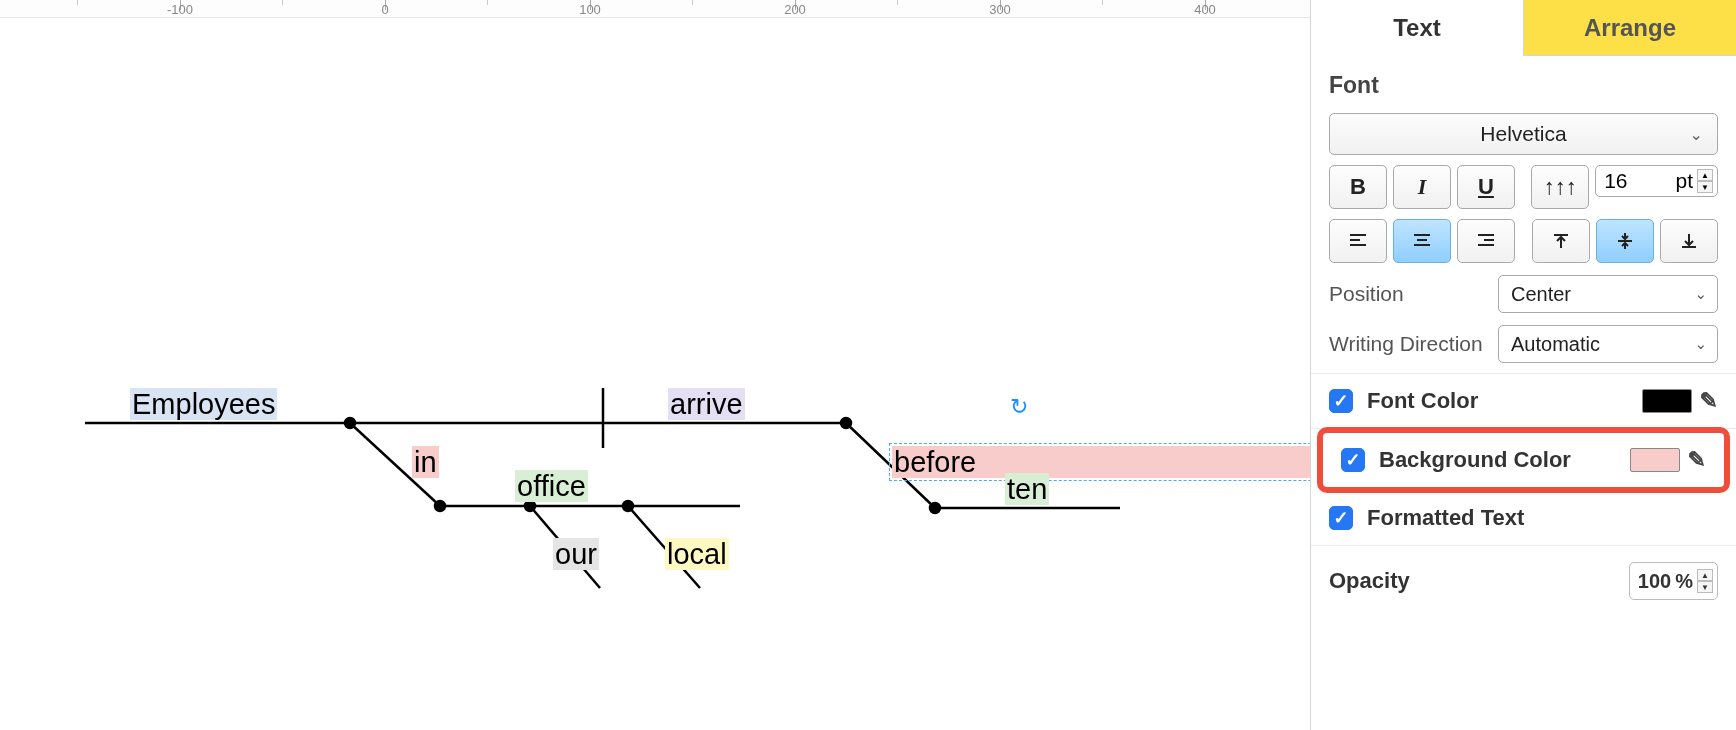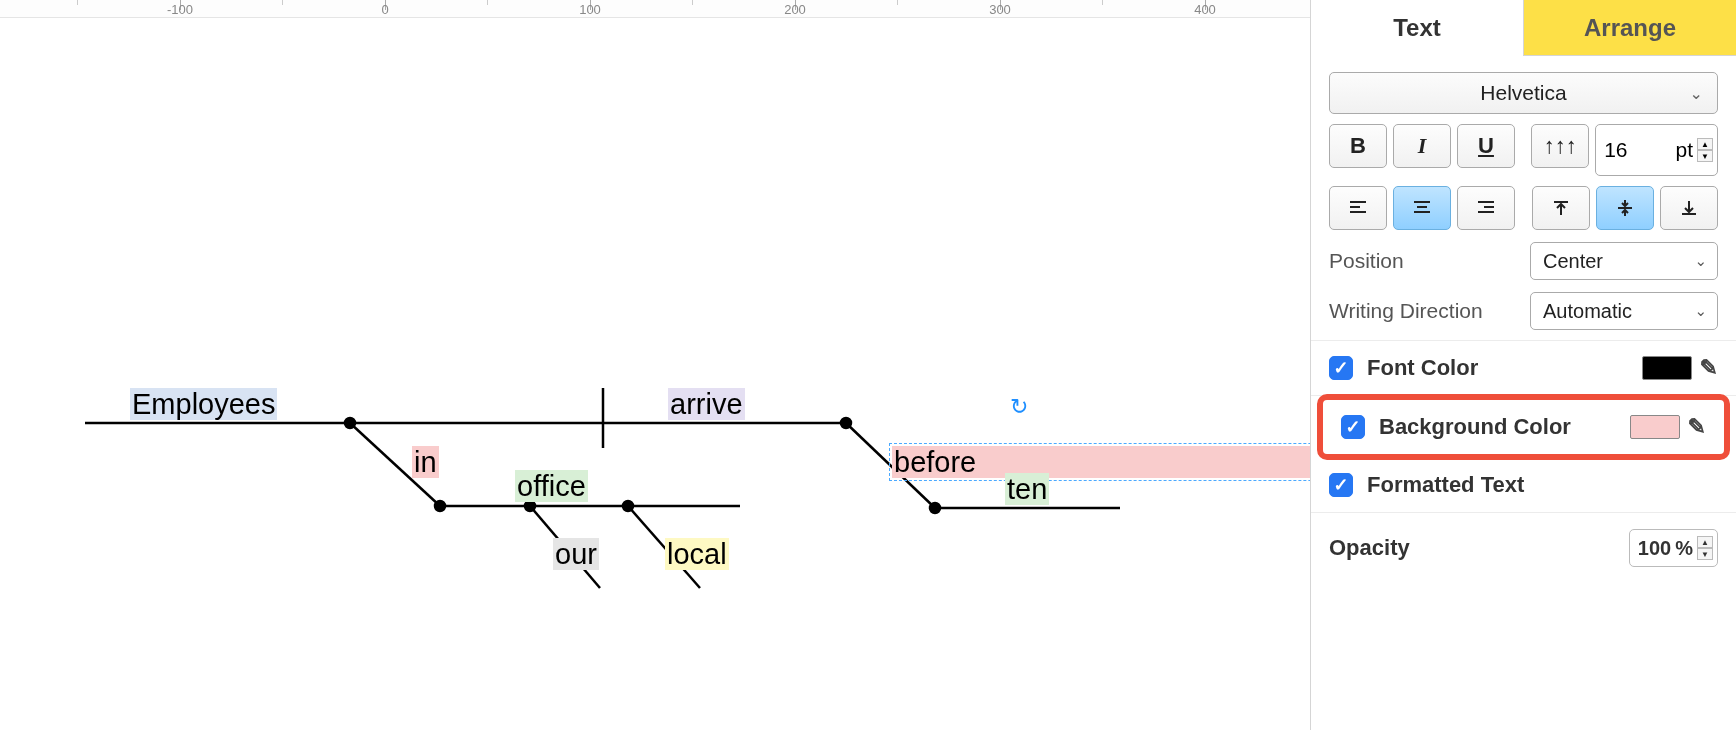--- a/index.html
+++ b/index.html
@@ -180,21 +180,21 @@
   }
   .btn.small-icon svg { width: 20px; height: 20px; }
 
   .size-box {
     flex: 1;
     display: flex;
     align-items: center;
     border: 1px solid #aaa;
     border-radius: 5px;
     background: #fff;
-    height: 52px;
+    height: 32px;
     padding: 0 4px 0 8px;
     font-size: 21px;
   }
   .size-box .val { flex: 1; text-align: right; }
   .size-box .unit { margin: 0 4px; padding-left: 44px; }
   .stepper {
     display: flex;
     flex-direction: column;
     width: 16px;
   }
@@ -211,21 +211,21 @@
 
   .prop-row {
     display: flex;
     align-items: center;
     margin-top: 12px;
     font-size: 21px;
     color: #555;
   }
   .prop-row .label { flex: 1; }
   .select-sm {
-    width: 188px;
+    width: 220px;
     height: 38px;
     border: 1px solid #aaa;
     border-radius: 5px;
     background: #fff;
     display: flex;
     align-items: center;
     padding: 0 12px;
     font-size: 20px;
     color: #222;
     position: relative;
@@ -371,20 +371,21 @@
   </div>
 </div>
 
 <div class="panel">
   <div class="tabs">
     <div class="tab active">Text</div>
     <div class="tab inactive">Arrange</div>
   </div>
 
   <div class="section">
+    <div class="section-title">Font</div>
 
     <div class="font-select">
       <span>Helvetica</span>
       <span class="chev">⌄</span>
     </div>
 
     <div class="btnrow">
       <div class="btn">B</div>
       <div class="btn" style="font-style:italic;font-family:serif">I</div>
       <div class="btn" style="text-decoration:underline">U</div>

